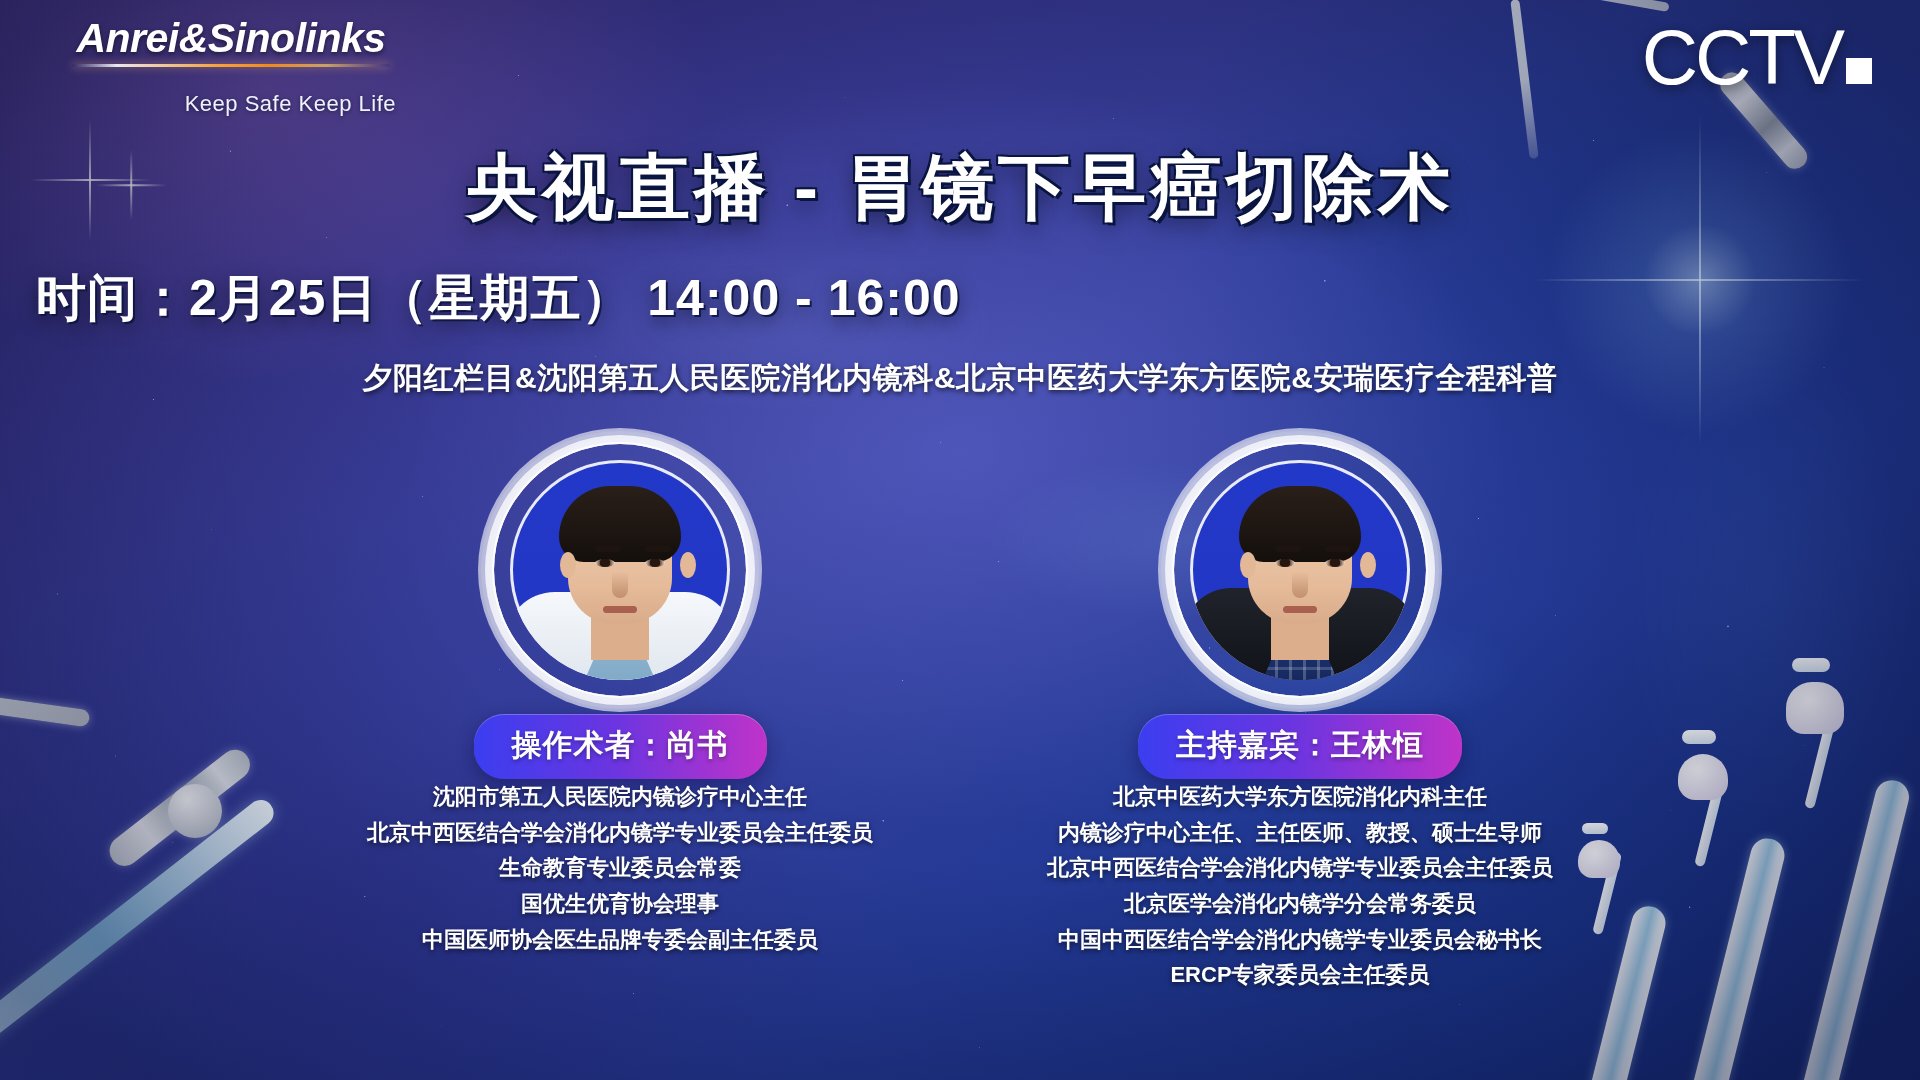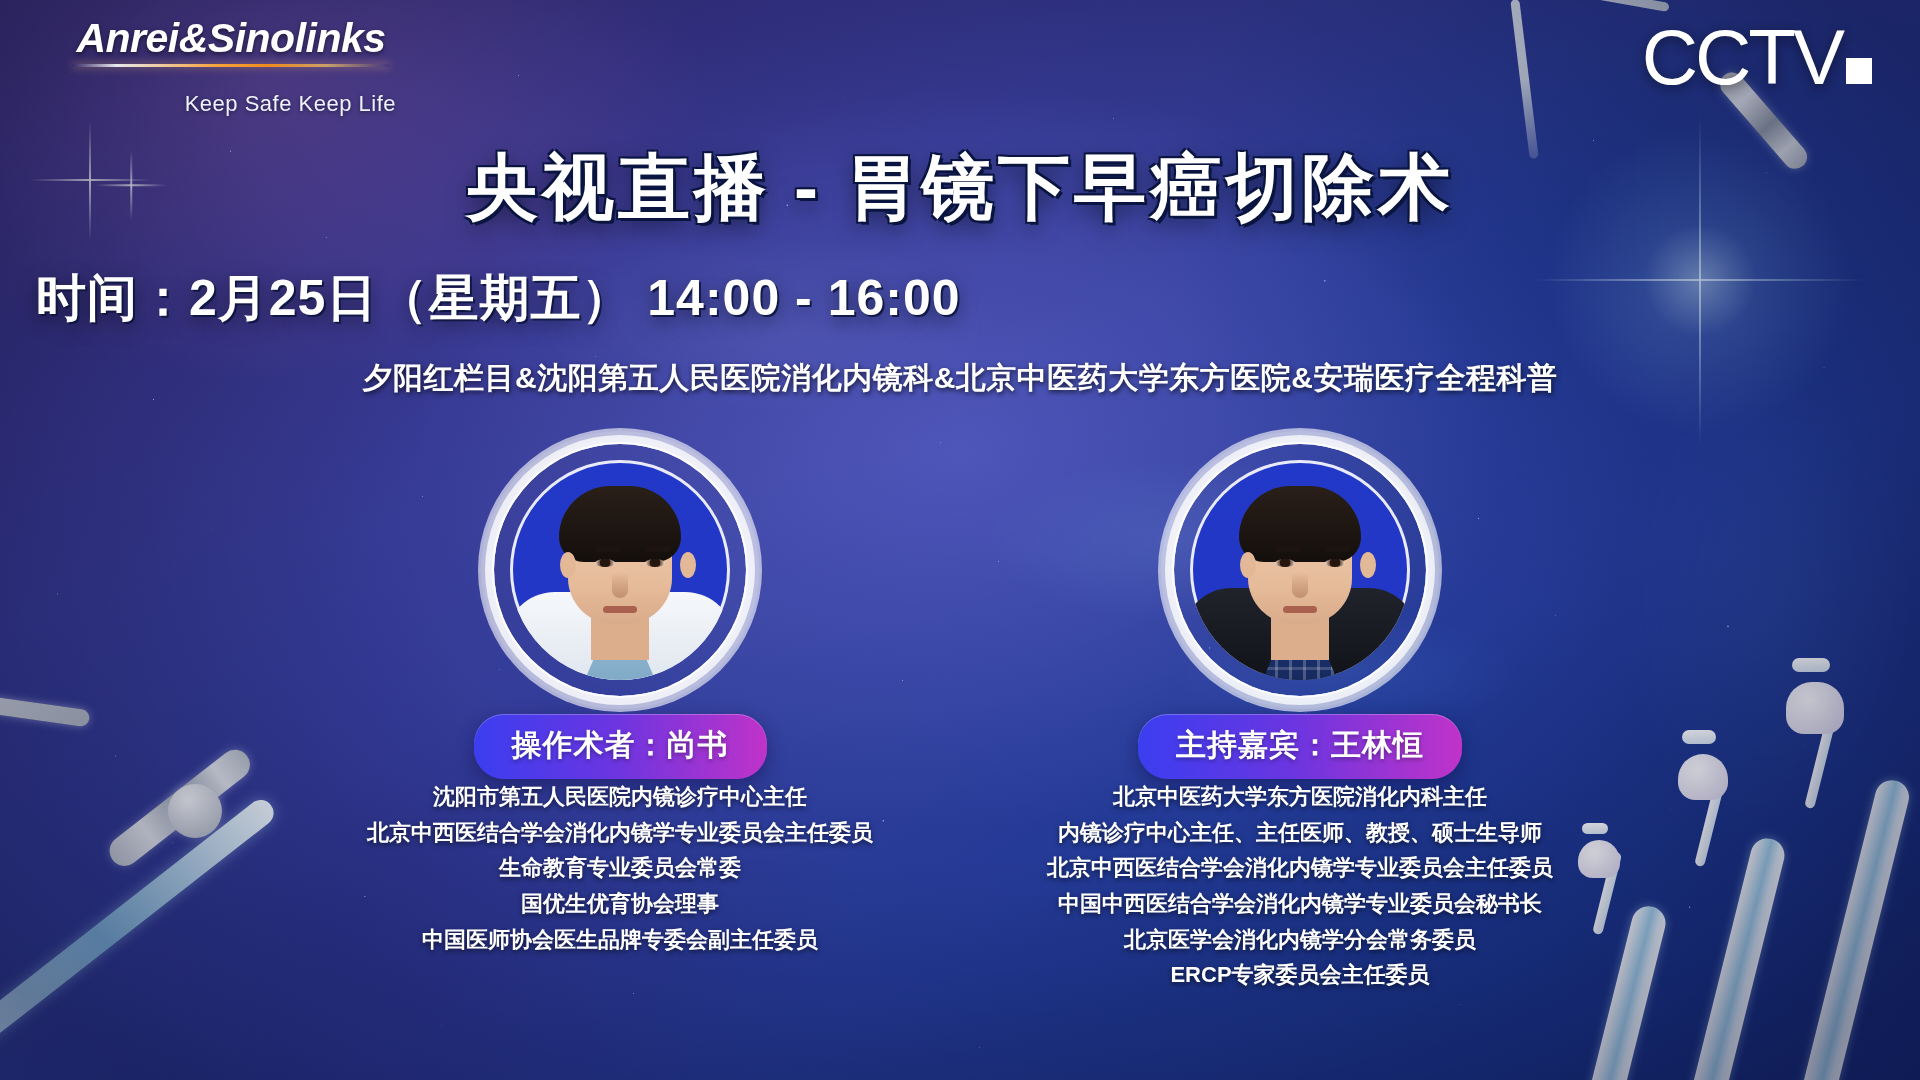--- a/index.html
+++ b/index.html
@@ -377,19 +377,19 @@
         <div class="face eye-r"></div>
         <div class="face nose"></div>
         <div class="face mouth"></div>
       </div>
     </div>
     <div class="badge">主持嘉宾：王林恒</div>
     <div class="creds">
       <div>北京中医药大学东方医院消化内科主任</div>
       <div>内镜诊疗中心主任、主任医师、教授、硕士生导师</div>
       <div>北京中西医结合学会消化内镜学专业委员会主任委员</div>
+      <div>北京医学会消化内镜学分会常务委员</div>
       <div>中国中西医结合学会消化内镜学专业委员会秘书长</div>
-      <div>北京医学会消化内镜学分会常务委员</div>
       <div>ERCP专家委员会主任委员</div>
     </div>
   </div>
 
 </div>
 
 </body></html>

